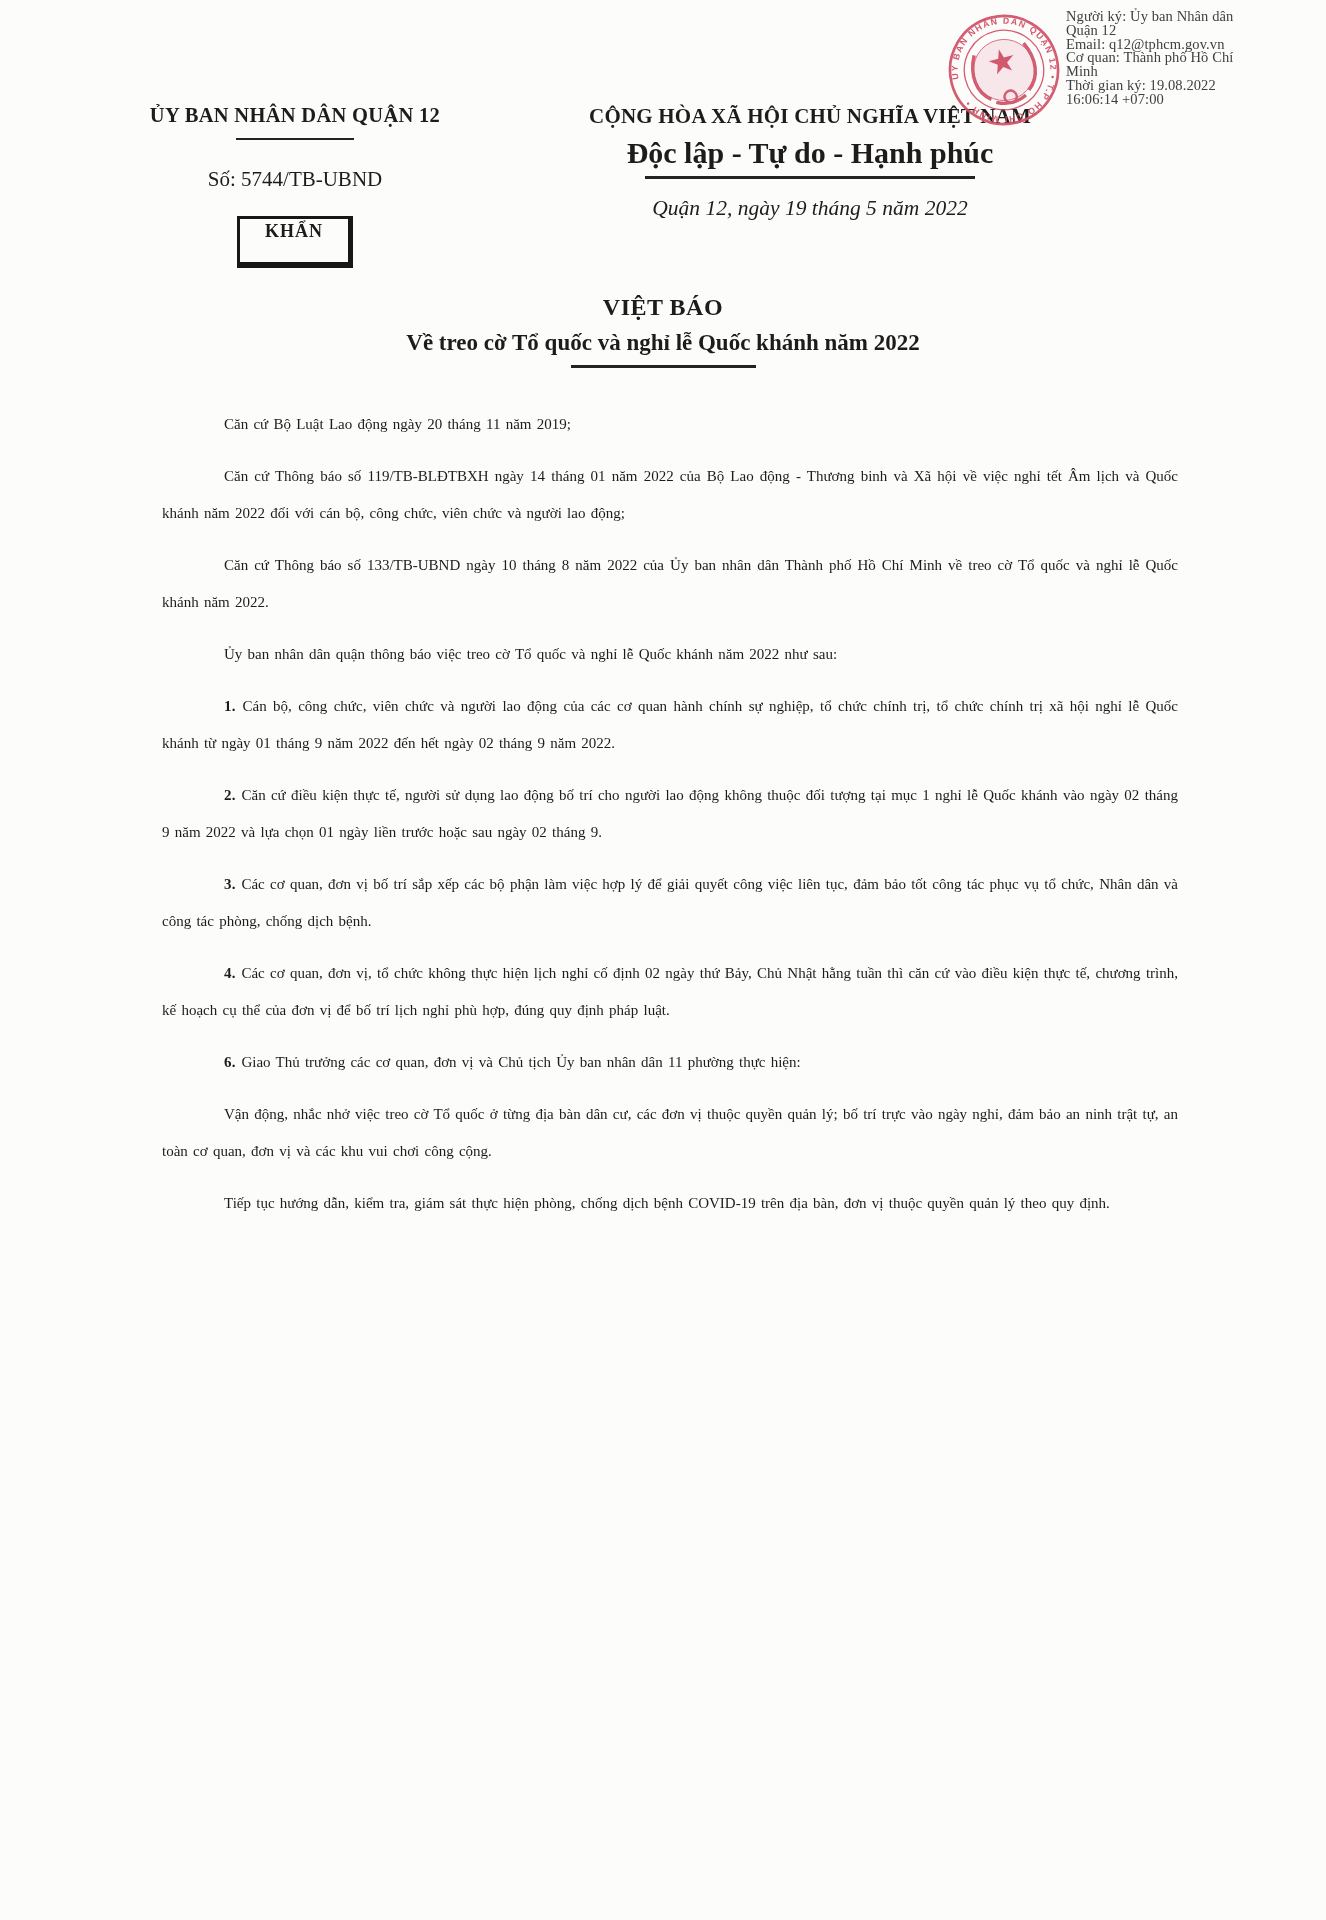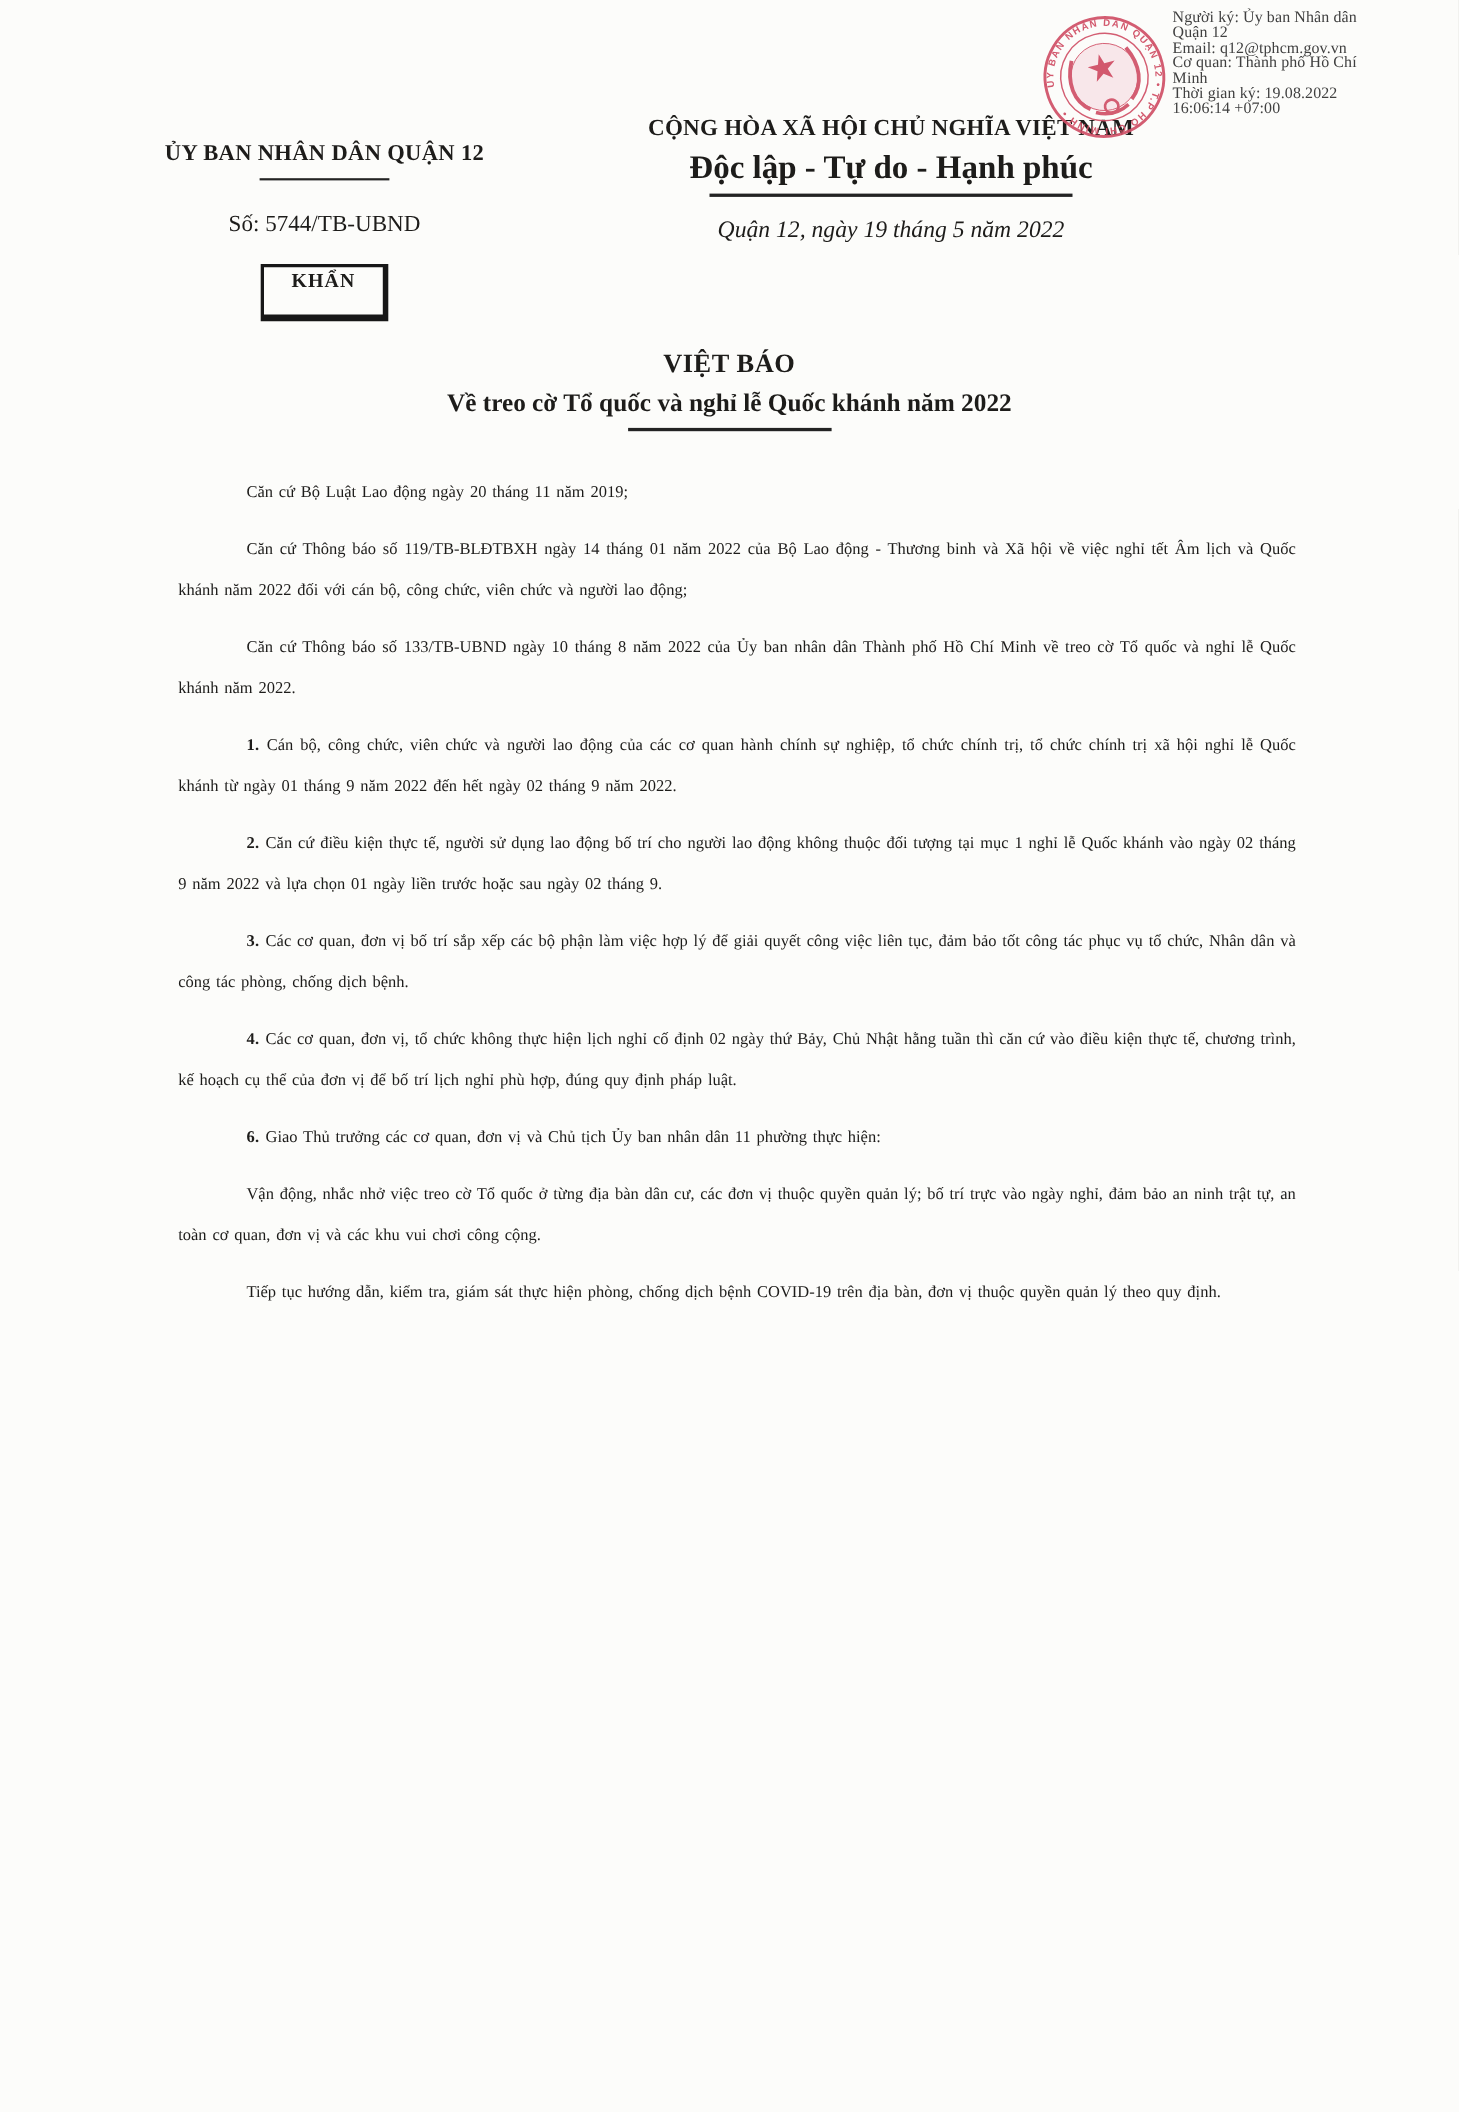--- a/index.html
+++ b/index.html
@@ -11,21 +11,21 @@
   }
   
   .sig { position:absolute; top:6px; left:948px; right:0; display:flex; }
   .seal-wrap { width:112px; height:112px; margin-top:8px; flex:0 0 auto; transform:rotate(-14deg); }
   .sig-lines {
     margin-left:6px; margin-top:4px; width:262px;
     font-size:14.5px; line-height:13.8px; color:#404040; letter-spacing:0.1px;
   }
   
   .header { display:flex; padding:104px 30px 0 100px; }
-  .header-left { width:390px; text-align:center;margin-top:24px; }
+  .header-left { width:390px; text-align:center; }
   .org { font-weight:bold; font-size:20.5px; letter-spacing:0.3px; }
   .rule { background:#232323; height:2px; }
   .rule-org { width:118px; margin:11px auto 0 auto; }
   .doc-number { margin-top:27px; font-size:21px; }
   .khan {
     display:inline-block; margin-top:24px;
     border:3px solid #171717; border-right-width:5px; border-bottom-width:6px;
     padding:2px 25px 20px 25px;
     font-weight:bold; font-size:18px; letter-spacing:1px;
   }
@@ -107,20 +107,21 @@
   <div class="title-block">
     <div class="doc-type">VIỆT BÁO</div>
     <div class="subject">Về treo cờ Tổ quốc và nghỉ lễ Quốc khánh năm 2022</div>
     <div class="rule rule-title"></div>
   </div>
 
   <div class="body">
       <p class="para">Căn cứ Bộ Luật Lao động ngày 20 tháng 11 năm 2019;</p>
       <p class="para">Căn cứ Thông báo số 119/TB-BLĐTBXH ngày 14 tháng 01 năm 2022 của Bộ Lao động - Thương binh và Xã hội về việc nghỉ tết Âm lịch và Quốc khánh năm 2022 đối với cán bộ, công chức, viên chức và người lao động;</p>
       <p class="para">Căn cứ Thông báo số 133/TB-UBND ngày 10 tháng 8 năm 2022 của Ủy ban nhân dân Thành phố Hồ Chí Minh về treo cờ Tổ quốc và nghỉ lễ Quốc khánh năm 2022.</p>
+      <p class="para">Ủy ban nhân dân quận thông báo việc treo cờ Tổ quốc và nghỉ lễ Quốc khánh năm 2022 như sau:</p>
       <p class="para"><b>1. </b>Cán bộ, công chức, viên chức và người lao động của các cơ quan hành chính sự nghiệp, tổ chức chính trị, tổ chức chính trị xã hội nghỉ lễ Quốc khánh từ ngày 01 tháng 9 năm 2022 đến hết ngày 02 tháng 9 năm 2022.</p>
       <p class="para"><b>2. </b>Căn cứ điều kiện thực tế, người sử dụng lao động bố trí cho người lao động không thuộc đối tượng tại mục 1 nghỉ lễ Quốc khánh vào ngày 02 tháng 9 năm 2022 và lựa chọn 01 ngày liền trước hoặc sau ngày 02 tháng 9.</p>
       <p class="para"><b>3. </b>Các cơ quan, đơn vị bố trí sắp xếp các bộ phận làm việc hợp lý để giải quyết công việc liên tục, đảm bảo tốt công tác phục vụ tổ chức, Nhân dân và công tác phòng, chống dịch bệnh.</p>
       <p class="para"><b>4. </b>Các cơ quan, đơn vị, tổ chức không thực hiện lịch nghỉ cố định 02 ngày thứ Bảy, Chủ Nhật hằng tuần thì căn cứ vào điều kiện thực tế, chương trình, kế hoạch cụ thể của đơn vị để bố trí lịch nghỉ phù hợp, đúng quy định pháp luật.</p>
       <p class="para"><b>6. </b>Giao Thủ trưởng các cơ quan, đơn vị và Chủ tịch Ủy ban nhân dân 11 phường thực hiện:</p>
       <p class="para">Vận động, nhắc nhở việc treo cờ Tổ quốc ở từng địa bàn dân cư, các đơn vị thuộc quyền quản lý; bố trí trực vào ngày nghỉ, đảm bảo an ninh trật tự, an toàn cơ quan, đơn vị và các khu vui chơi công cộng.</p>
       <p class="para">Tiếp tục hướng dẫn, kiểm tra, giám sát thực hiện phòng, chống dịch bệnh COVID-19 trên địa bàn, đơn vị thuộc quyền quản lý theo quy định.</p>
     </div>
 
 </div>

